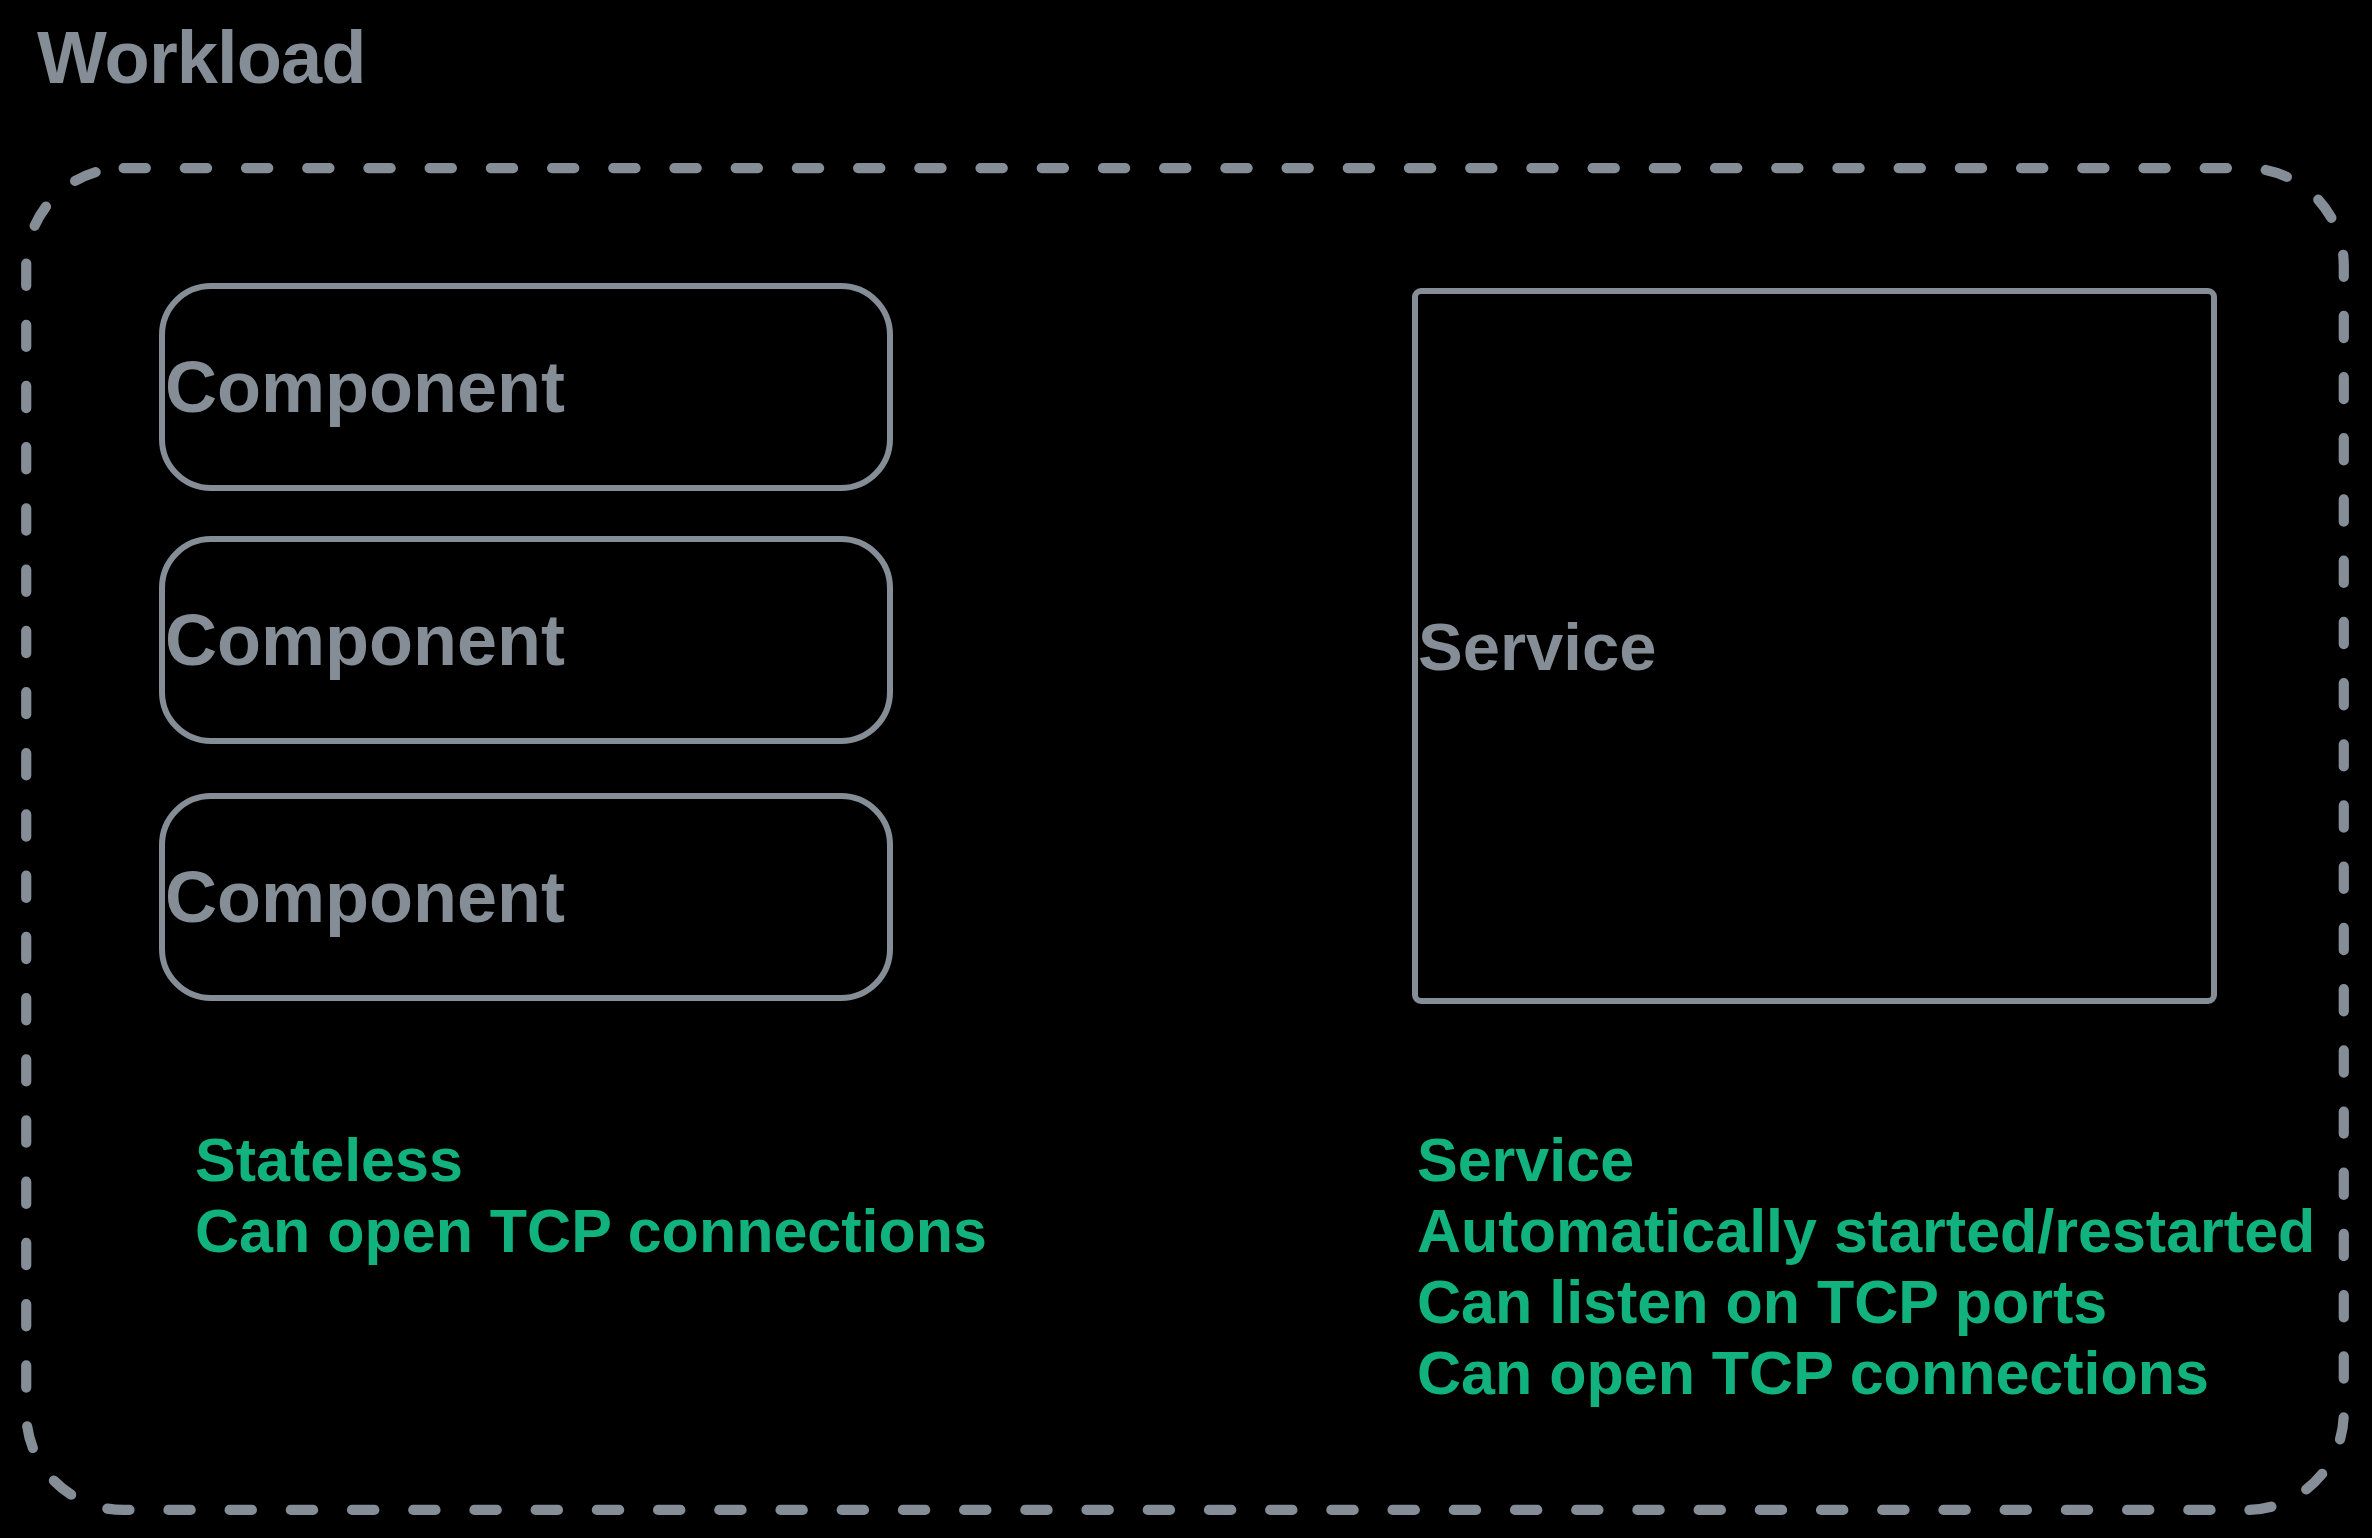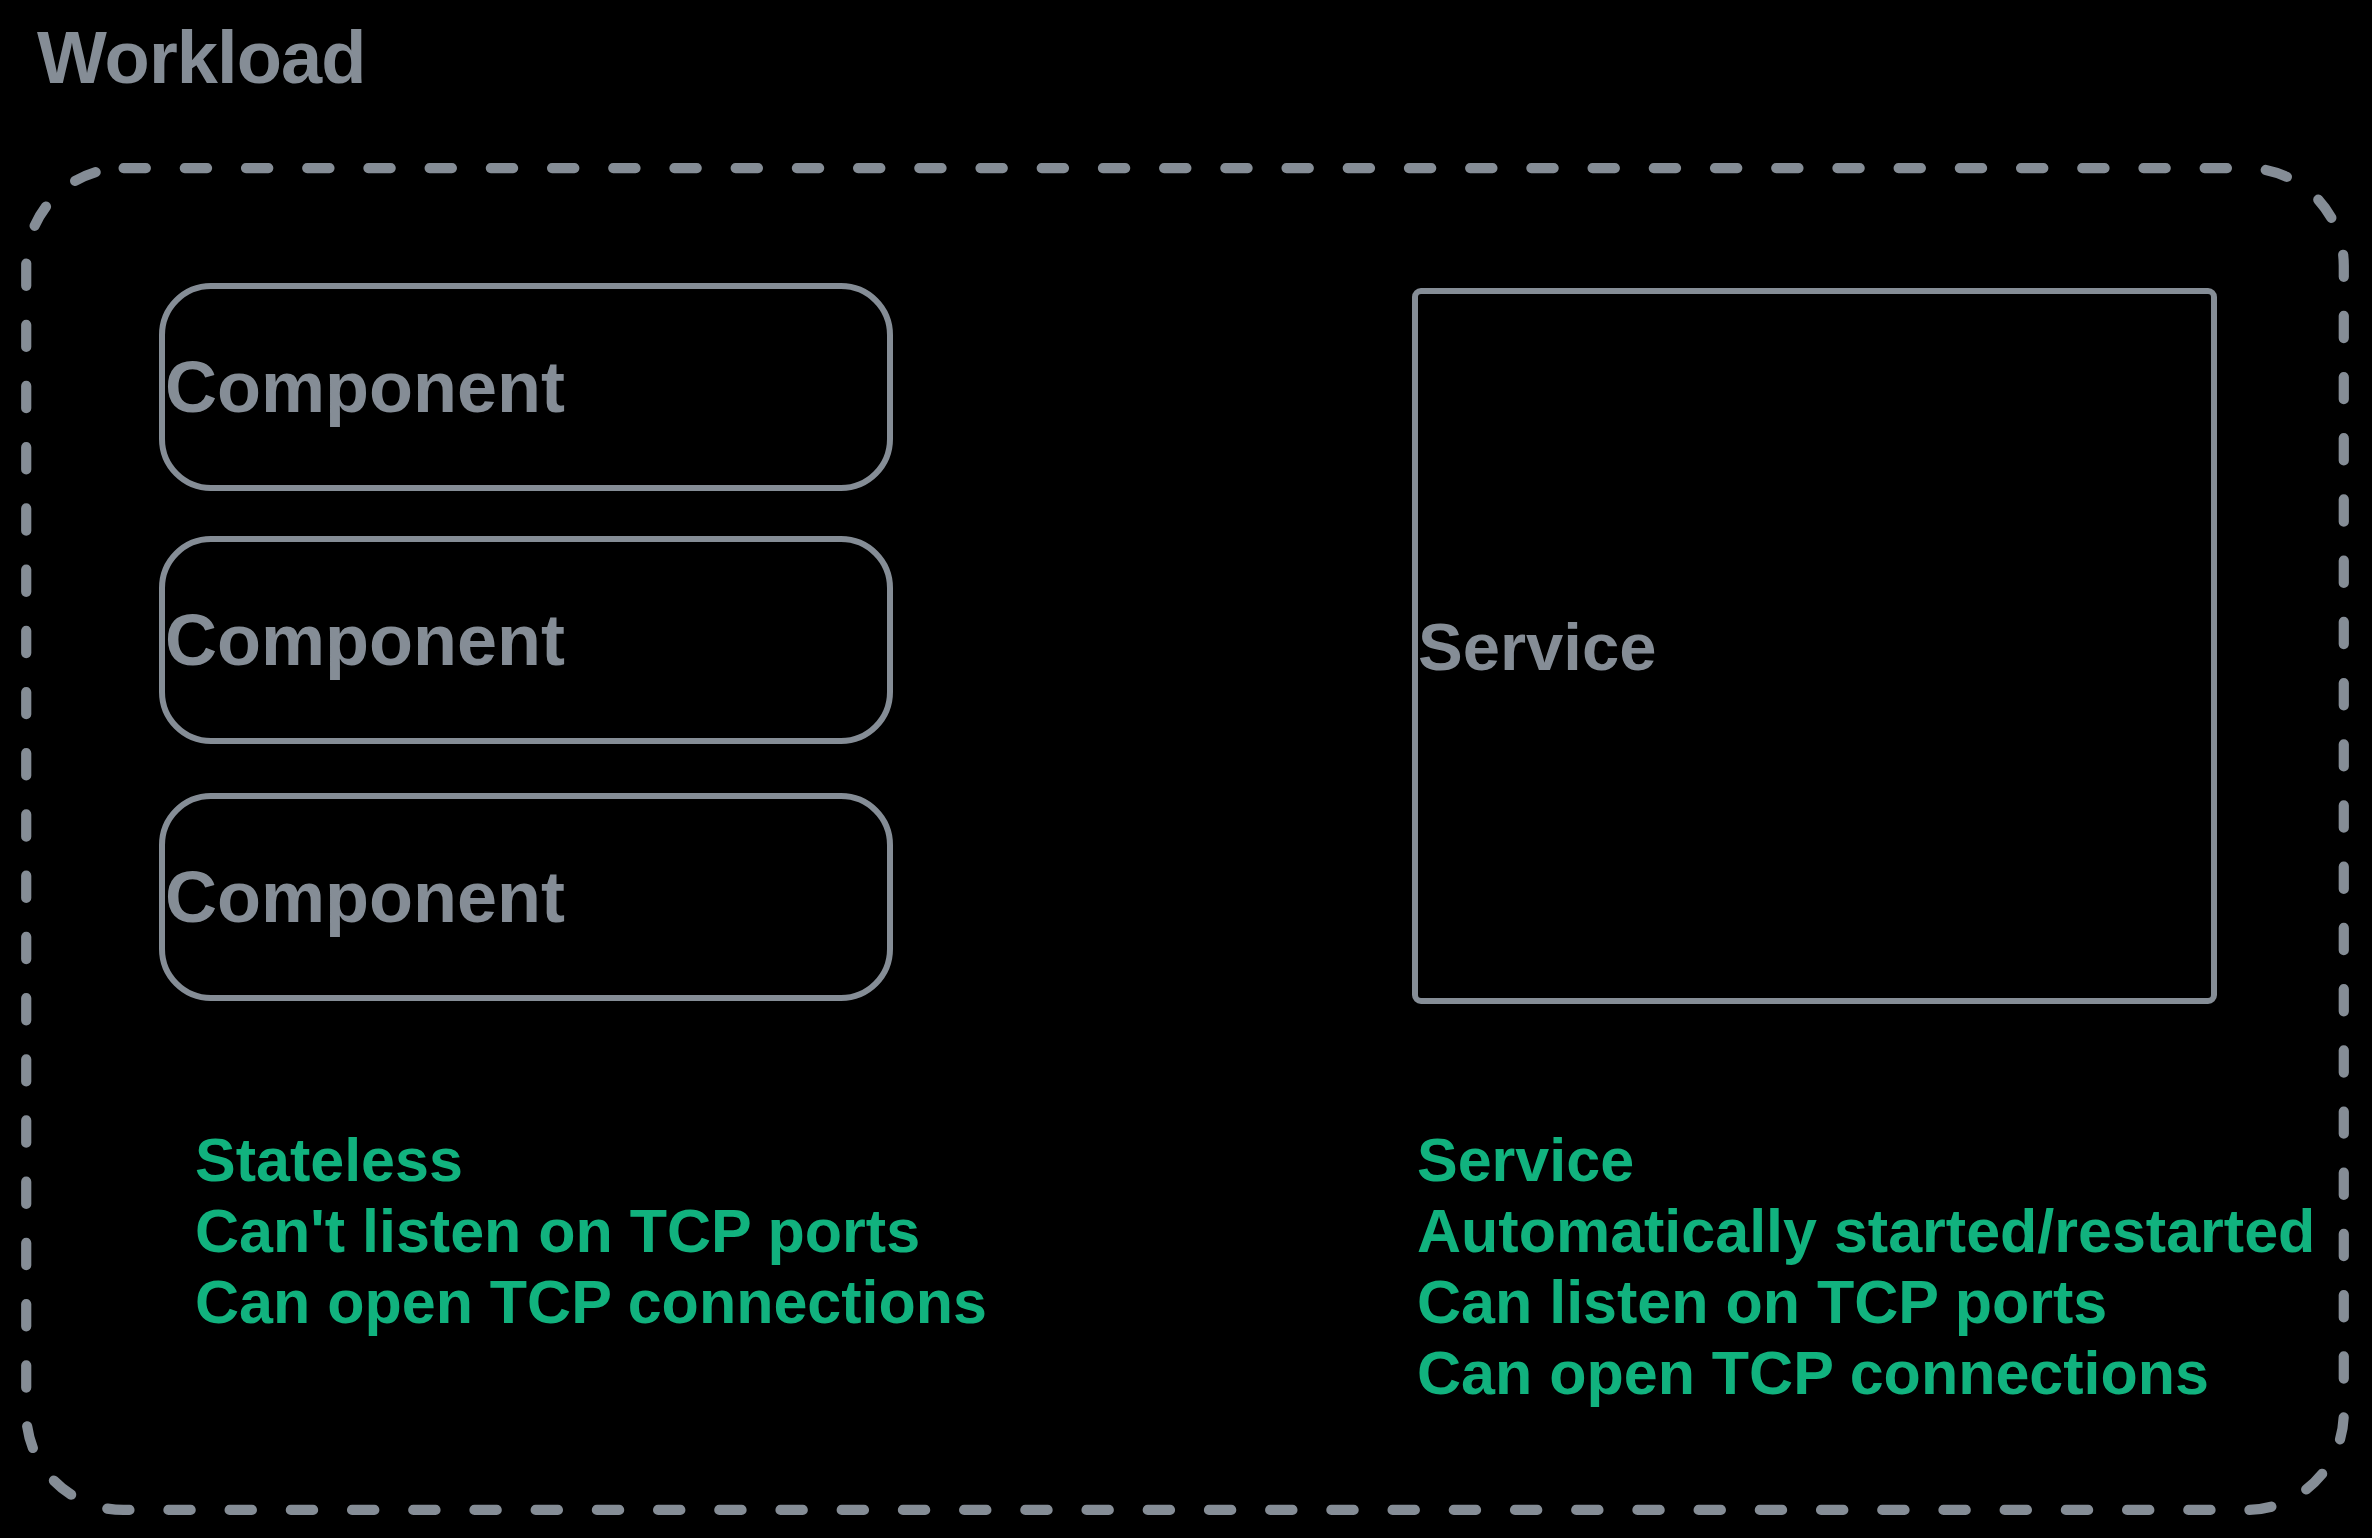--- a/index.html
+++ b/index.html
@@ -98,21 +98,20 @@
   <div class="node-box component-box pos-2">
     <span class="node-label">Component</span>
   </div>
 
   <div class="node-box service-box">
     <span class="node-label">Service</span>
   </div>
 
   <div class="traits traits-left">
     <div>Stateless</div>
-    <div>Can't listen on TCP ports</div>
     <div>Can open TCP connections</div>
   </div>
 
   <div class="traits traits-right">
     <div>Service</div>
     <div>Automatically started/restarted</div>
     <div>Can listen on TCP ports</div>
     <div>Can open TCP connections</div>
   </div>
 

